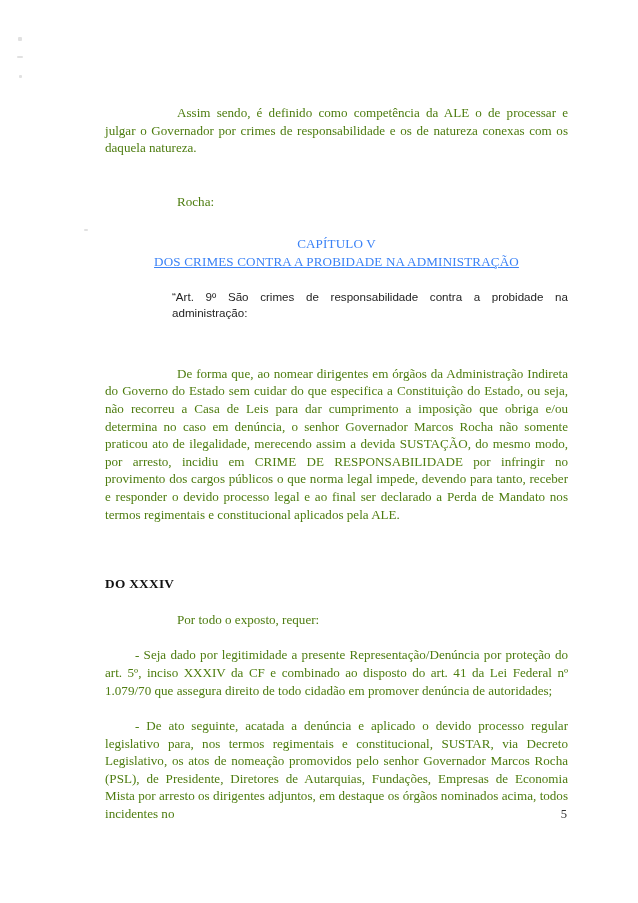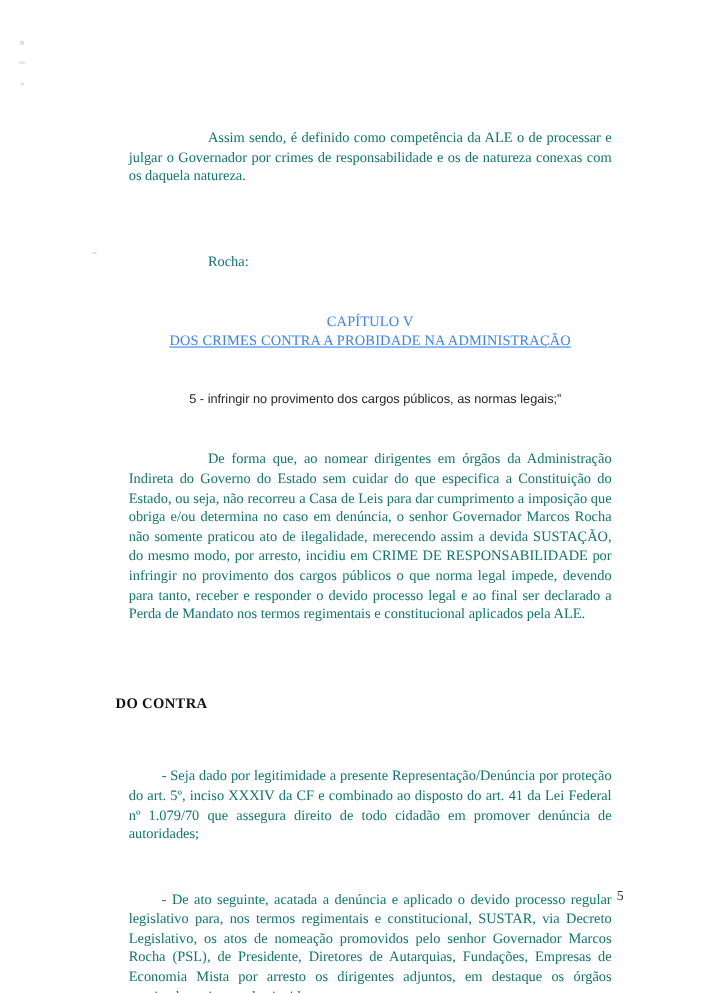--- a/index.html
+++ b/index.html
@@ -26,26 +26,26 @@
 
   
   .content {
     position: absolute;
     left: 105px;
     top: 104px;
     width: 463px;
   }
 
   p, .line {
-    margin: 12px;
+    margin: 0;
     font-size: 13.1px;
     line-height: 17.6px;
     text-align: justify;
     text-justify: inter-word;
-    color: #0f766e;
+    color: #4d7c0f;
   }
 
   .indent {
     text-indent: 72px;
   }
   .indent-sm {
     text-indent: 30px;
   }
   .gap-md { height: 18px; }
   .gap-lg { height: 25px; }
@@ -137,35 +137,36 @@
 
     <div class="gap-lg"></div>
 
     <div class="heading-block">
       <div class="caps">CAPÍTULO V</div>
       <div class="caps sub">DOS CRIMES CONTRA A PROBIDADE NA ADMINISTRAÇÃO</div>
     </div>
 
     <div class="gap-md"></div>
 
+    <p class="quote">“Art. 9º São crimes de responsabilidade contra a probidade na administração:</p>
 
     <div class="gap-md"></div>
 
-    <p class="quote item">5 - infringir no provimento dos cargos públicos, as normas legais;”</p>
 
     <div class="gap-lg"></div>
 
     <p class="indent"><span>De forma que, ao nomear dirigentes em órgãos da Administração Indireta do Governo do Estado sem cuidar do que especifica a Constituição do Estado, ou seja, não recorreu a Casa de Leis para dar cumprimento a imposição que obriga e/ou determina no caso em denúncia, o senhor Governador Marcos Rocha não somente praticou ato de ilegalidade, merecendo assim a devida  SUSTAÇÃO, do mesmo modo, por arresto, incidiu em CRIME DE RESPONSABILIDADE por infringir no provimento dos cargos públicos o que norma legal impede,  devendo para tanto, receber e responder o devido processo legal e ao final ser declarado a </span><span class="underline">Perda de Mandato</span><span> nos termos regimentais e constitucional aplicados pela ALE.</span></p>
 
     <div class="gap-xxl"></div>
 
-    <p class="section-title">DO CONTRA</p>
+    <p class="section-title">DO XXXIV</p>
 
     <div class="gap-md"></div>
 
+    <p style="text-indent:72px;text-align:left;">Por todo o exposto, requer:</p>
 
     <div class="gap-md"></div>
 
     <p class="indent-sm">- Seja dado por legitimidade a presente Representação/Denúncia por proteção do art. 5º, inciso XXXIV da CF e combinado ao disposto do art. 41 da Lei Federal nº 1.079/70 que assegura direito de todo cidadão em promover denúncia de autoridades;</p>
 
     <div class="gap-md"></div>
 
     <p class="indent-sm">- De ato seguinte, acatada a denúncia e aplicado o devido processo regular legislativo para, nos termos regimentais e constitucional, SUSTAR, via Decreto Legislativo, os atos de nomeação promovidos pelo senhor Governador Marcos Rocha (PSL), de Presidente, Diretores de Autarquias, Fundações, Empresas de Economia Mista por arresto os dirigentes adjuntos, em destaque os órgãos nominados acima, todos incidentes no</p>
 
   </div>

